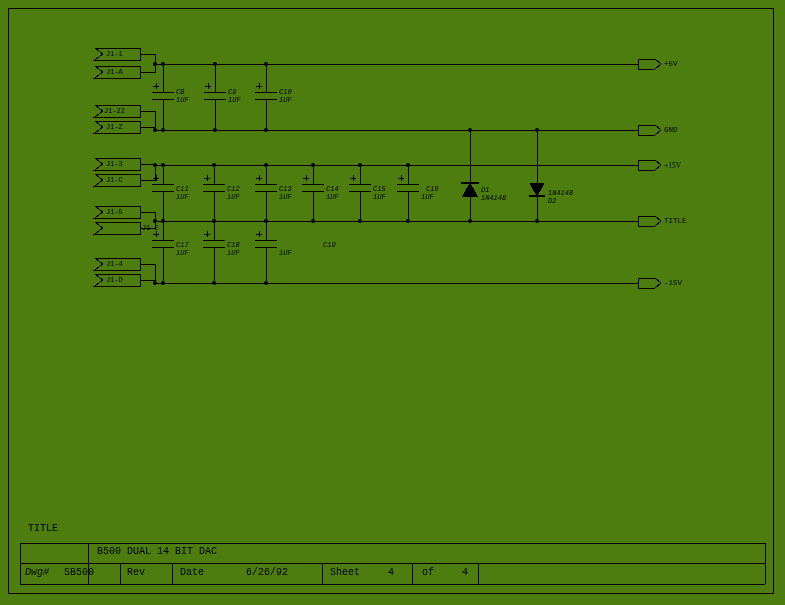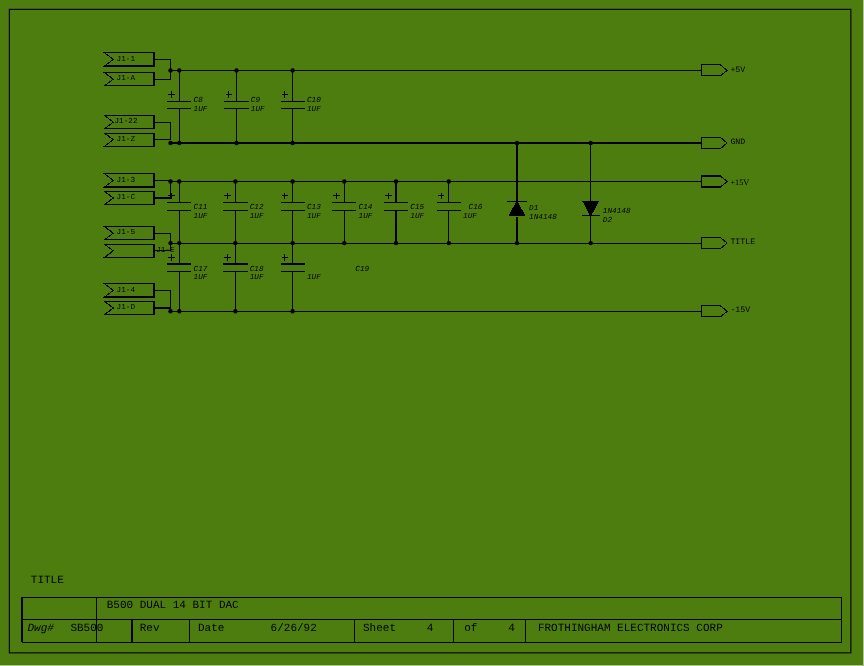--- a/index.html
+++ b/index.html
@@ -308,15 +308,14 @@
   <div class="tb-text" style="left:25px; top:567px;font-style:italic;">Dwg#</div>
   <div class="tb-text" style="left:64px; top:567px;">SB500</div>
   <div class="tb-text" style="left:127px; top:567px;">Rev</div>
   <div class="tb-text" style="left:185px; top:567px;"></div>
   <div class="tb-text" style="left:180px; top:567px;">Date</div>
   <div class="tb-text" style="left:246px; top:567px;">6/26/92</div>
   <div class="tb-text" style="left:330px; top:567px;">Sheet</div>
   <div class="tb-text" style="left:388px; top:567px;">4</div>
   <div class="tb-text" style="left:422px; top:567px;">of</div>
   <div class="tb-text" style="left:462px; top:567px;">4</div>
-  <div class="tb-text" style="left:489px; top:567px;">FROTHINGHAM ELECTRONICS CORP</div>
 
 </div>
 
 </body></html>

